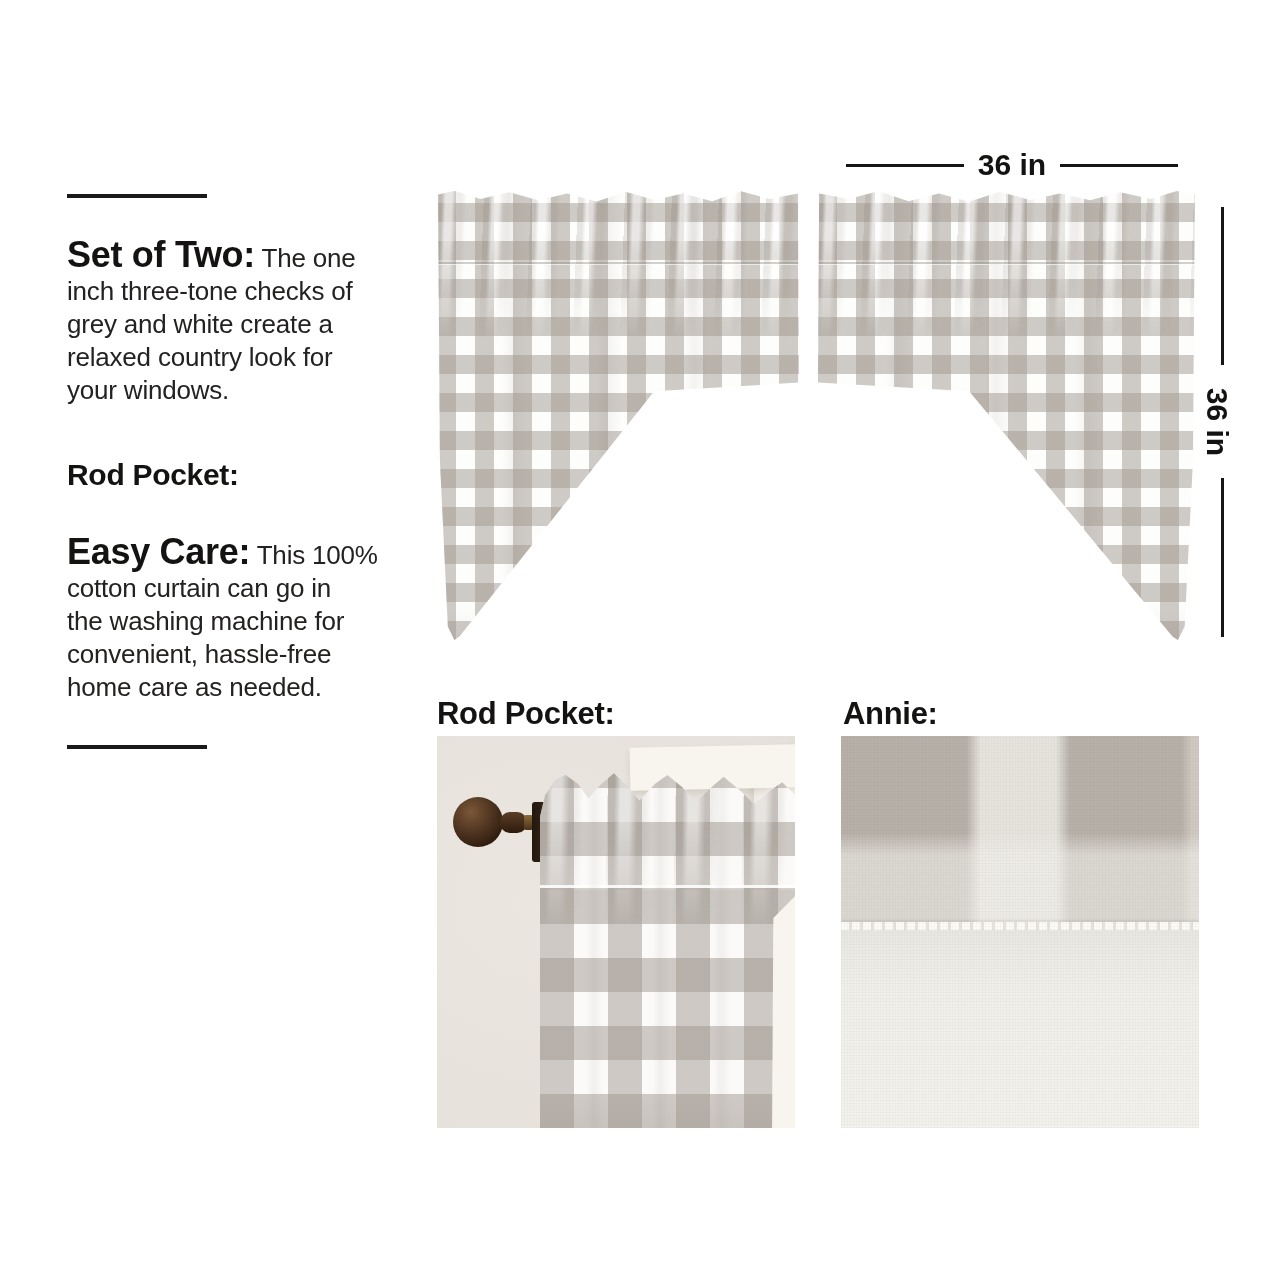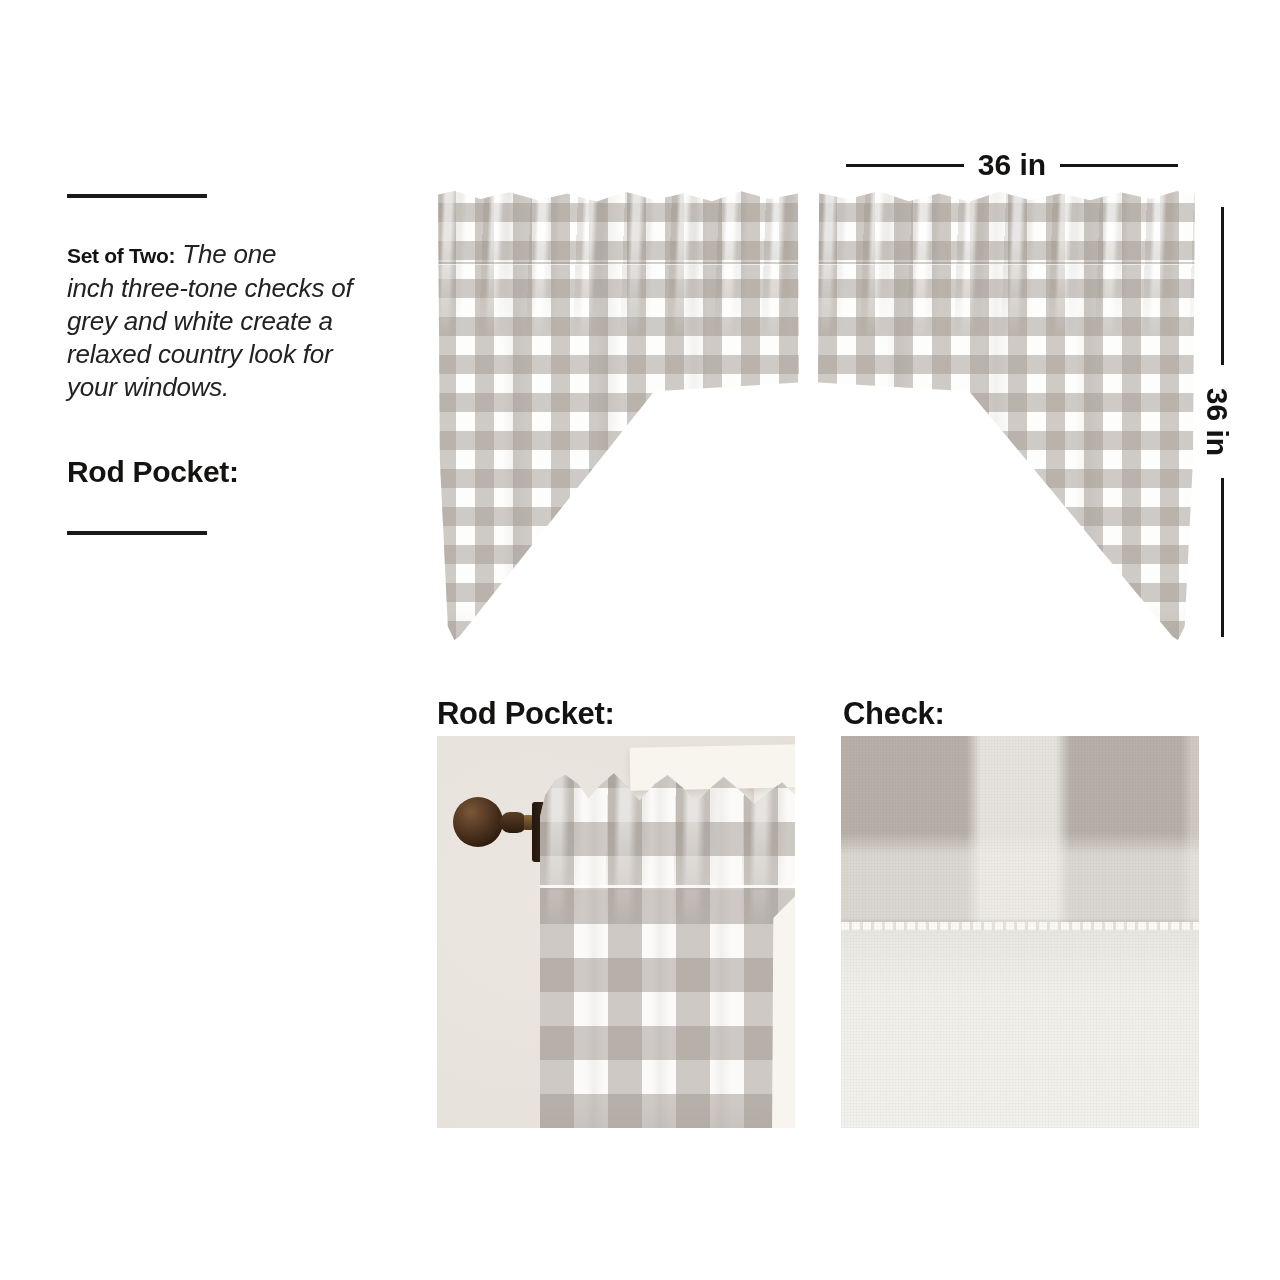--- a/index.html
+++ b/index.html
@@ -12,23 +12,23 @@
   
   .text-col { position:absolute; left:67px; top:0; width:420px; }
   .rule { width:140px; height:4px; background:#1a1a1a; }
   .rule-top { margin-top:194px; }
   .rule-bottom { margin-top:41px; }
   .feat { font-size:26px; line-height:33px; letter-spacing:-0.2px; color:#242220; }
   .feat-1 { margin-top:40px; }
   .feat-2 { margin-top:50px; }
   .feat-3 { margin-top:44px; }
   .feat-4 { margin-top:42px; }
-  .fh { font-weight:700; font-size:21px; color:#141311; letter-spacing:-0.3px; }
+  .fh { font-weight:700; font-size:36px; color:#141311; letter-spacing:-0.3px; }
   .fh.block { display:block; font-size:30px; line-height:36px; }
-  .fl { white-space:pre-line;font-style:italic; }
+  .fl { white-space:pre-line; }
 
   
   .dim-line { position:absolute; background:#161616; }
   .dimh-left  { left:846px;  top:164px; width:118px; height:3px; }
   .dimh-right { left:1060px; top:164px; width:118px; height:3px; }
   .dimh-label { position:absolute; left:960px; top:148px; width:104px; text-align:center;
                 font-size:30px; font-weight:700; color:#141311; }
   .dimv-top    { left:1221px; top:207px; width:3px; height:158px; }
   .dimv-bottom { left:1221px; top:478px; width:3px; height:159px; }
   .dimv-label  { position:absolute; left:1177px; top:407px; width:80px; height:30px; line-height:30px;
@@ -144,20 +144,25 @@
 
     <p class="feat feat-1"><strong class="fh">Set of Two:</strong> <span class="fl">The one
 inch three-tone checks of
 grey and white create a
 relaxed country look for
 your windows.</span></p>
 
     <p class="feat feat-2"><strong class="fh block">Rod Pocket:</strong></p>
 
 
+    <p class="feat feat-4"><strong class="fh">Easy Care:</strong> <span class="fl">This 100%
+cotton curtain can go in
+the washing machine for
+convenient, hassle-free
+home care as needed.</span></p>
 
     <div class="rule rule-bottom"></div>
   </div>
 
   <div class="dim-line dimh-left"></div>
   <div class="dimh-label">36 in</div>
   <div class="dim-line dimh-right"></div>
 
   <div class="dim-line dimv-top"></div>
   <div class="dimv-label">36 in</div>
@@ -185,21 +190,21 @@
     <div class="rod-neck"></div>
     <div class="rod-collar"></div>
     <div class="rod-bracket"></div>
     <div class="rod-curtain gingham-lg">
       <div class="gathers"></div>
       <div class="stitch"></div>
       <div class="folds"></div>
     </div>
   </div>
 
-  <div class="photo-label label-lining">Check:</div>
+  <div class="photo-label label-lining">Annie:</div>
   <div class="photo photo-lining">
     <div class="check-zone"></div>
     <div class="hem"></div>
     <div class="lining-zone"></div>
     <div class="weave"></div>
   </div>
 
 </div>
 
 </body></html>

